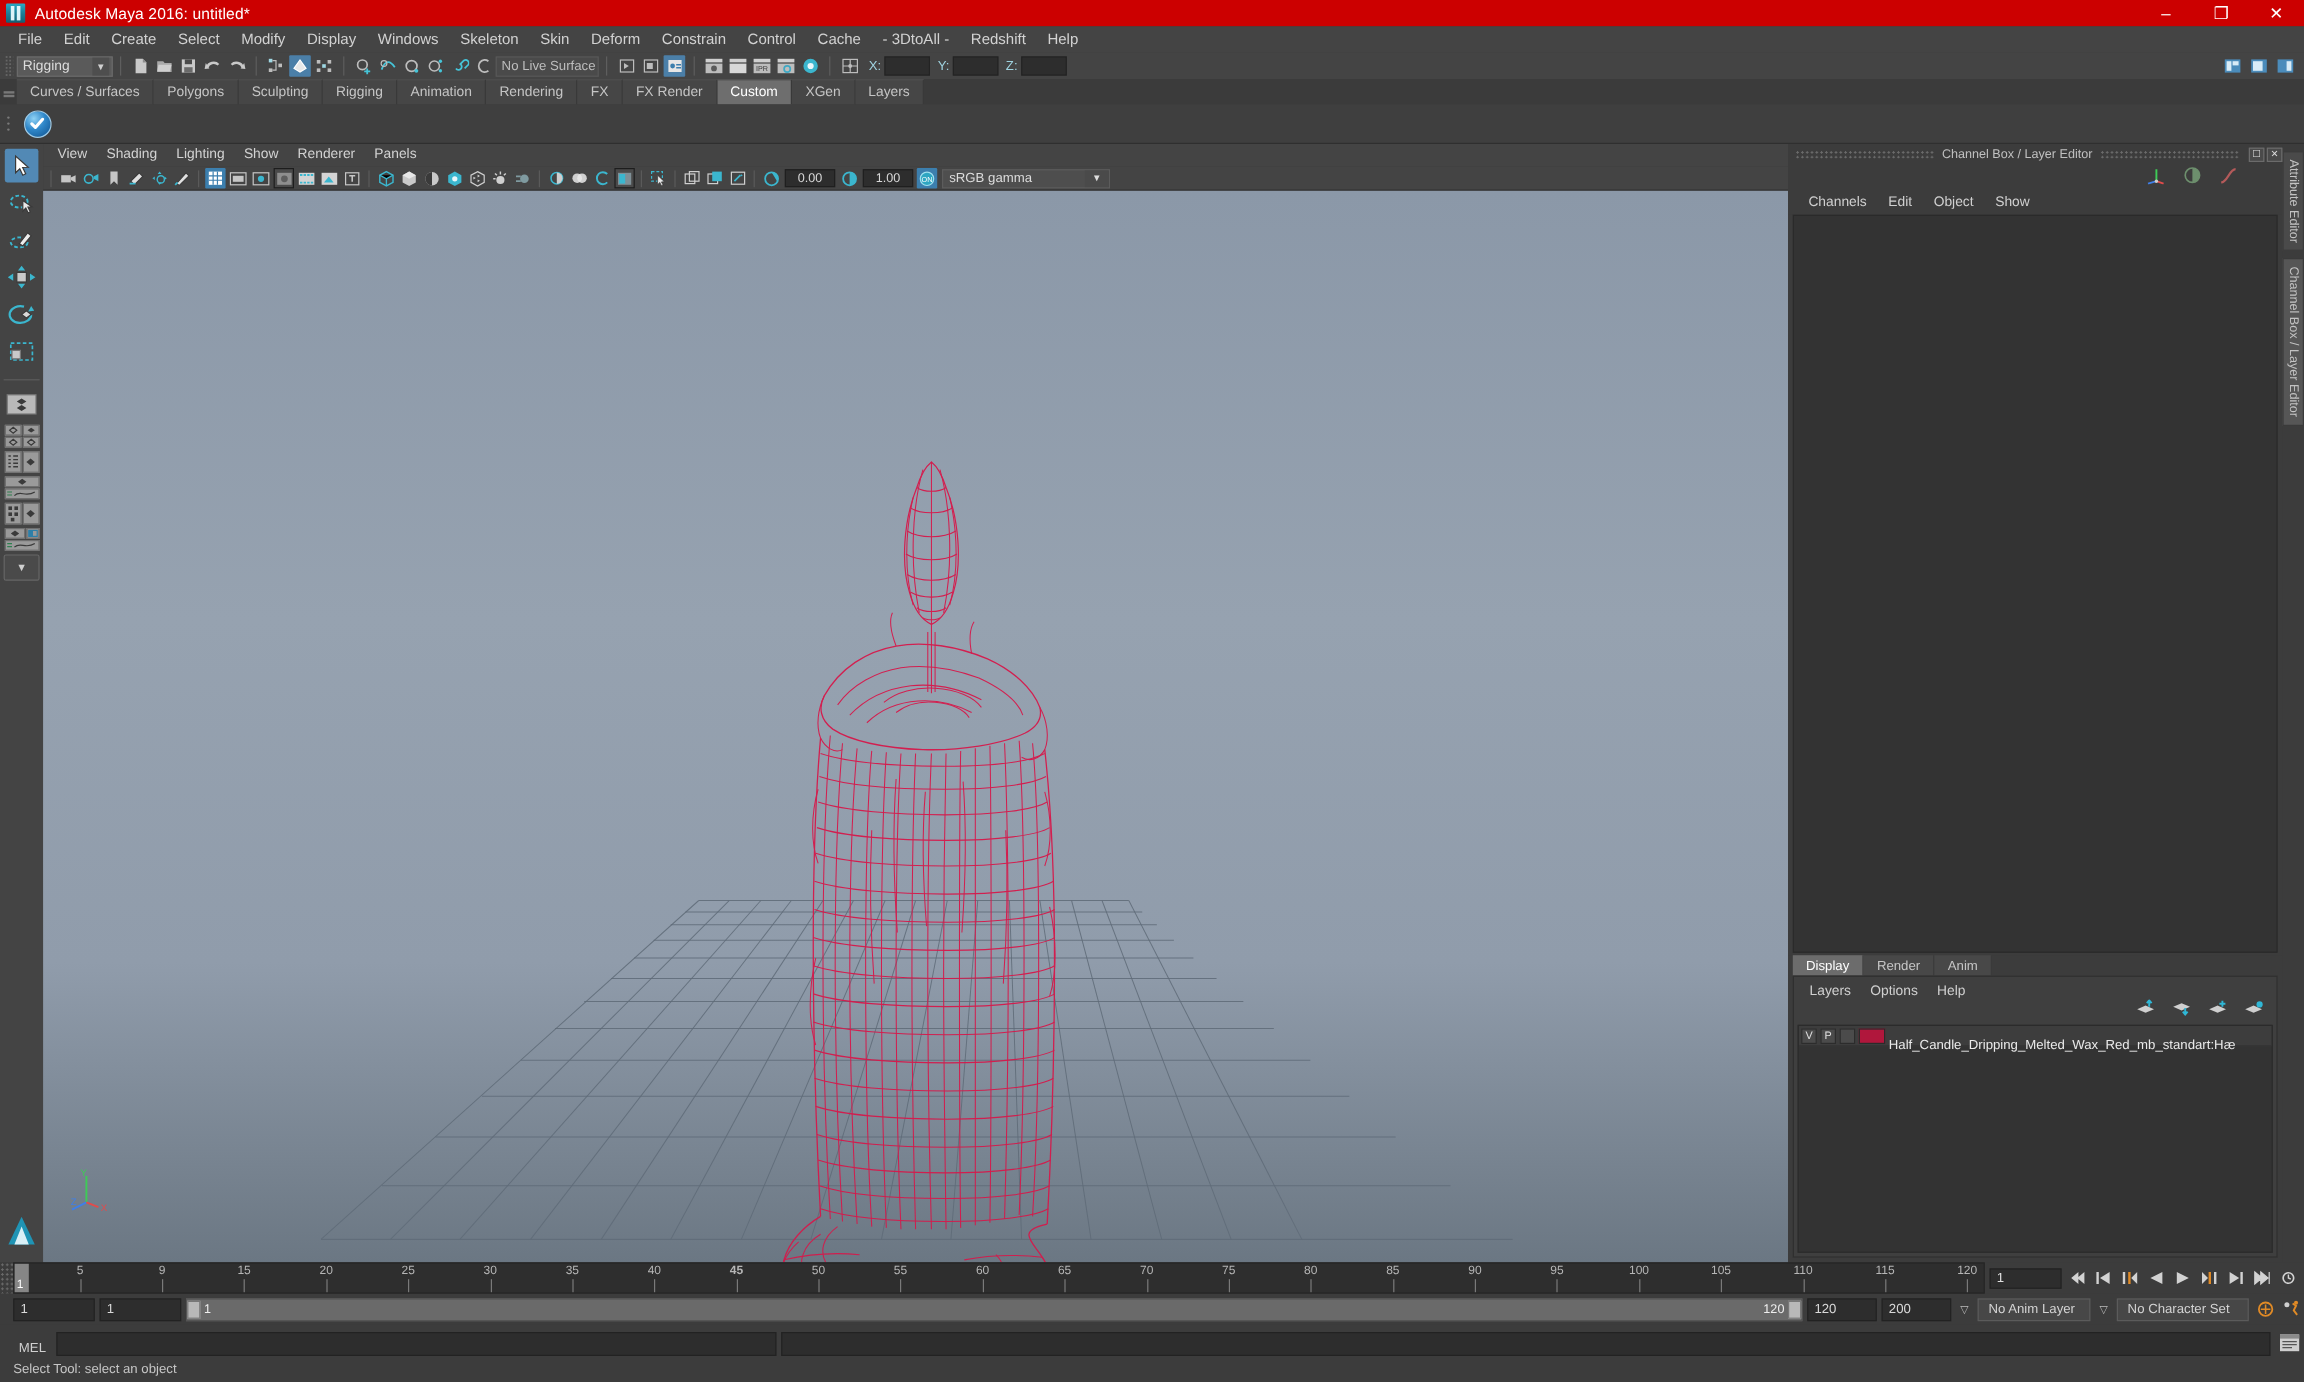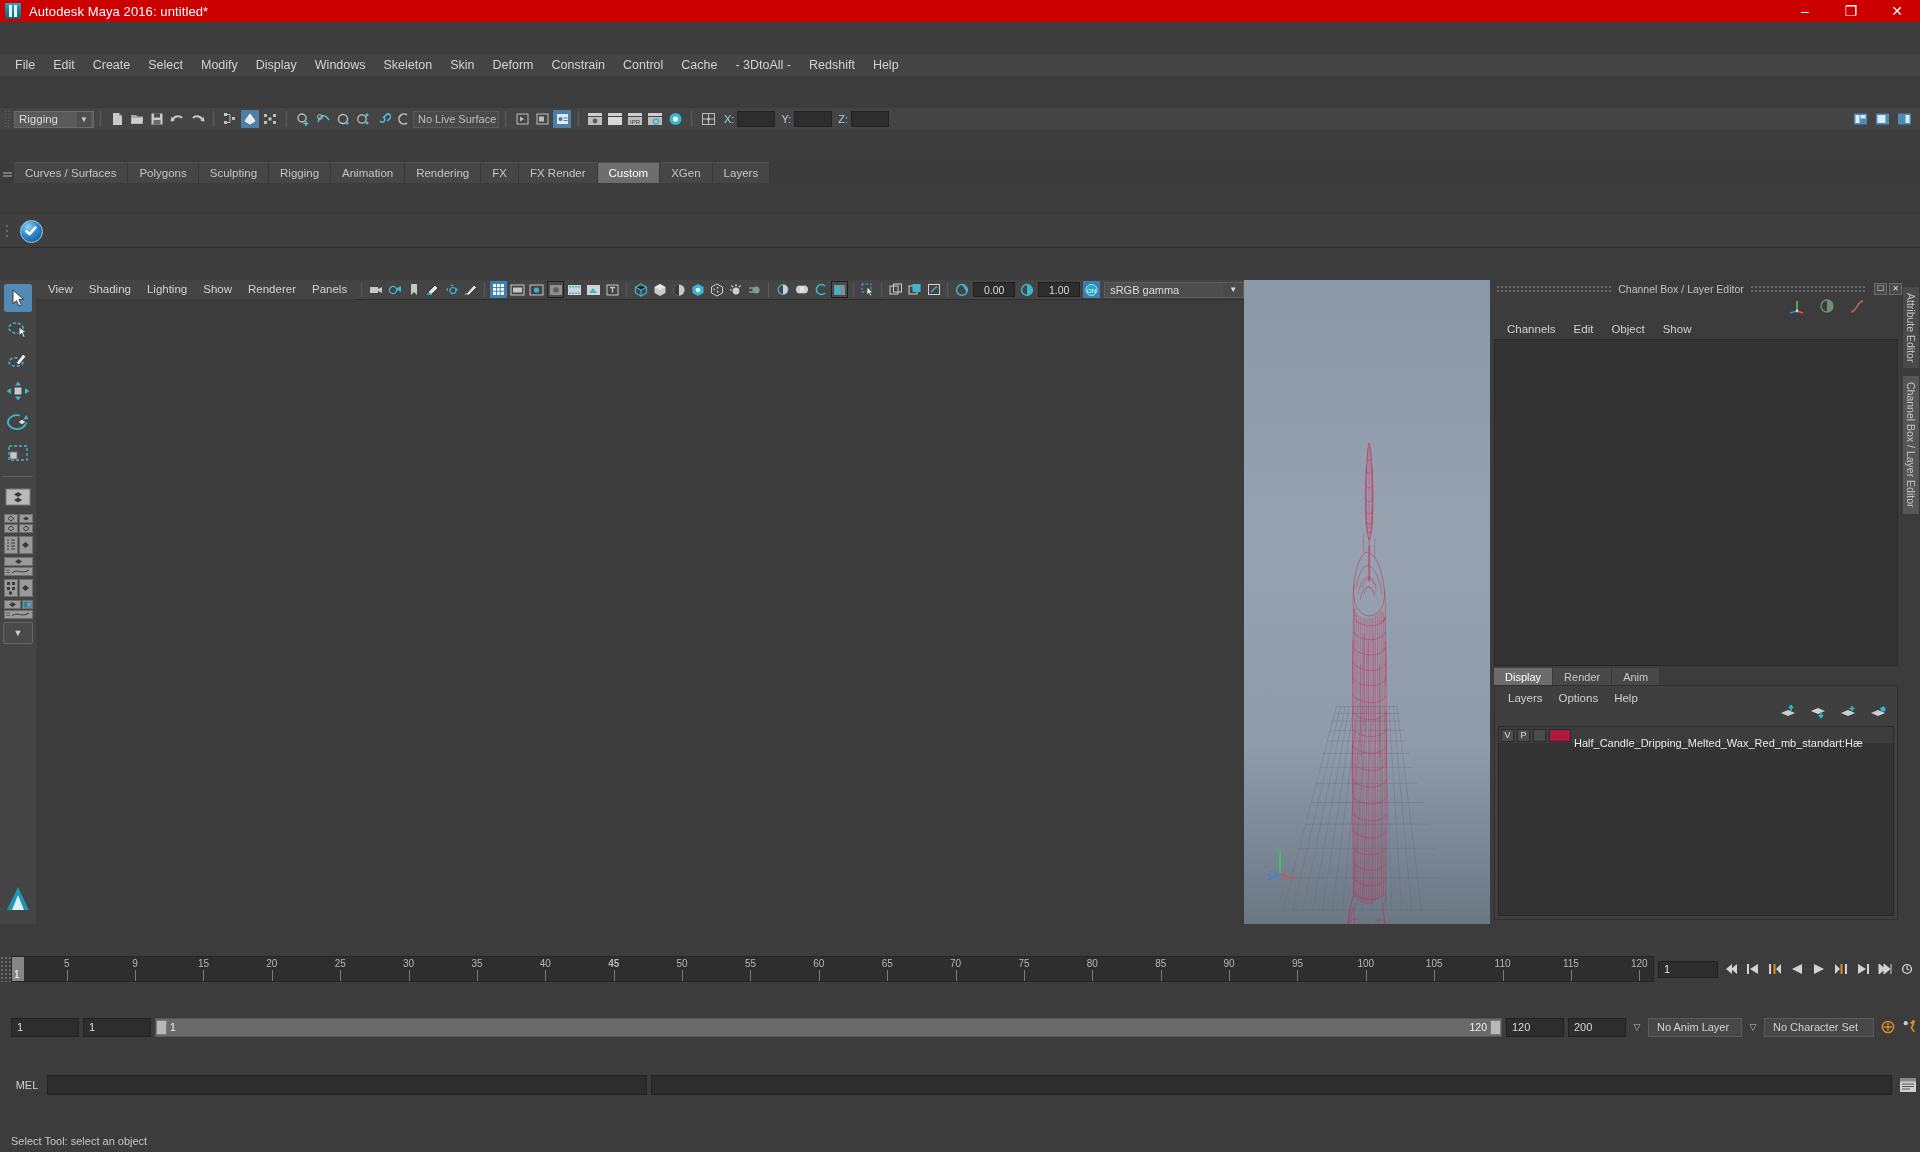--- a/index.html
+++ b/index.html
@@ -3,21 +3,21 @@
 <meta charset="utf-8">
 <style>
   * { box-sizing: border-box; margin:0; padding:0; }
   html,body{
     width:1920px; height:1152px; overflow:hidden;
     background:#3c3c3c;
     font-family:"Liberation Sans", sans-serif;
     color:#c8c8c8;
     -webkit-font-smoothing:antialiased;
   }
-  .app{ width:1920px; height:1152px; display:flex; flex-direction:column; position:relative;gap:32px; }
+  .app{ width:1920px; height:1152px; display:flex; flex-direction:column; position:relative; }
 
   
   .titlebar{
     height:22px; background:#cc0000; display:flex; align-items:center;
     flex:0 0 22px; color:#fff; font-size:13px; position:relative;
   }
   .titlebar .maya-logo{
     width:16px;height:16px;margin:0 8px 0 5px; flex:0 0 16px;
     background:linear-gradient(180deg,#2aa8c4 0%,#1d7e96 50%,#145f72 100%);
     position:relative; border-radius:1px;
@@ -96,21 +96,21 @@
             flex-direction:column; align-items:center; padding-top:4px; }
   .tool{ width:28px;height:28px;margin-bottom:3px; display:flex;align-items:center;justify-content:center;
          border-radius:2px;}
   .tool.sel{ background:#5289b5; }
   .tbdiv{ width:30px;height:1px;background:#5d5d5d;margin:6px 0 6px 0;}
   .qlayout{ width:30px; display:flex; flex-wrap:wrap; gap:1px; justify-content:center; margin-bottom:3px;}
   .qbox{ background:#9a9a9a; border:1px solid #6f6f6f; display:flex; align-items:center; justify-content:center;}
   .toolbox-bottom{ margin-top:auto; padding-bottom:6px; }
 
   
-  .vpcol{ flex:1 1 auto; display:flex; flex-direction:row; min-width:0; }
+  .vpcol{ flex:1 1 auto; display:flex; flex-direction:column; min-width:0; }
   .vpmenus{ flex:0 0 19px; height:19px; background:#444; display:flex; align-items:center; padding-left:4px;}
   .vpmenus .vm{ padding:0 8px; font-size:11.5px; color:#d2d2d2; line-height:19px;}
   .vptools{ flex:0 0 20px; height:20px; background:#444; display:flex; align-items:center;
             padding-left:2px; border-bottom:1px solid #2e2e2e;}
   .vb{ width:17px; height:17px; margin:0 1px; display:flex;align-items:center;justify-content:center;
        flex:0 0 17px;}
   .vb.on{ background:#3c7fae; border-radius:1px; }
   .vb.framed{ border:1px solid #1d1d1d; background:#4a4a4a; }
   .vsep{ width:1px;height:14px;background:#5a5a5a;margin:0 4px;flex:0 0 1px;}
   .numfield{ width:42px;height:15px;background:#2d2d2d;border:1px solid #1f1f1f;color:#d8d8d8;
@@ -191,21 +191,21 @@
              display:flex;align-items:center; min-width:0;}
   .rangebar .handle{ width:11px;height:15px;background:#b8b8b8;border:1px solid #777;}
   .rangebar .lnum{ font-size:10.5px;color:#eee;margin-left:3px;}
   .rangebar .rnum{ font-size:10.5px;color:#eee;margin-left:auto;margin-right:3px;}
   .ddarrow{ width:14px;height:19px;display:flex;align-items:center;justify-content:center;
             font-size:9px;color:#bdbdbd;}
   .animlayer{ height:19px;background:#474747;border:1px solid #5b5b5b;color:#d3d3d3;font-size:11px;
               display:flex;align-items:center;padding:0 8px;}
 
   
-  .cmdrow{ flex:0 0 26px; height:26px; background:#3c3c3c; display:flex; align-items:center;
+  .cmdrow{ flex:0 0 26px; height:26px; background:#3c3c3c; display:flex; align-items:flex-end;
            gap:4px; padding-left:11px;}
   .mel-lab{ font-size:11px;color:#d0d0d0;width:32px;text-align:center;}
   .cmdin{ width:600px;height:20px;background:#2d2d2d;border:1px solid #222;}
   .cmdout{ flex:1 1 auto;height:20px;background:#2d2d2d;border:1px solid #222;min-width:0;}
   .cmdico{ width:24px;height:22px;display:flex;align-items:center;justify-content:center;}
 
   
   .helpline{ flex:0 0 22px; height:22px; background:#3c3c3c; display:flex; align-items:center;
              padding-left:11px; gap:8px;}
   .helpline .ht{ font-size:11px; color:#c6c6c6; }

